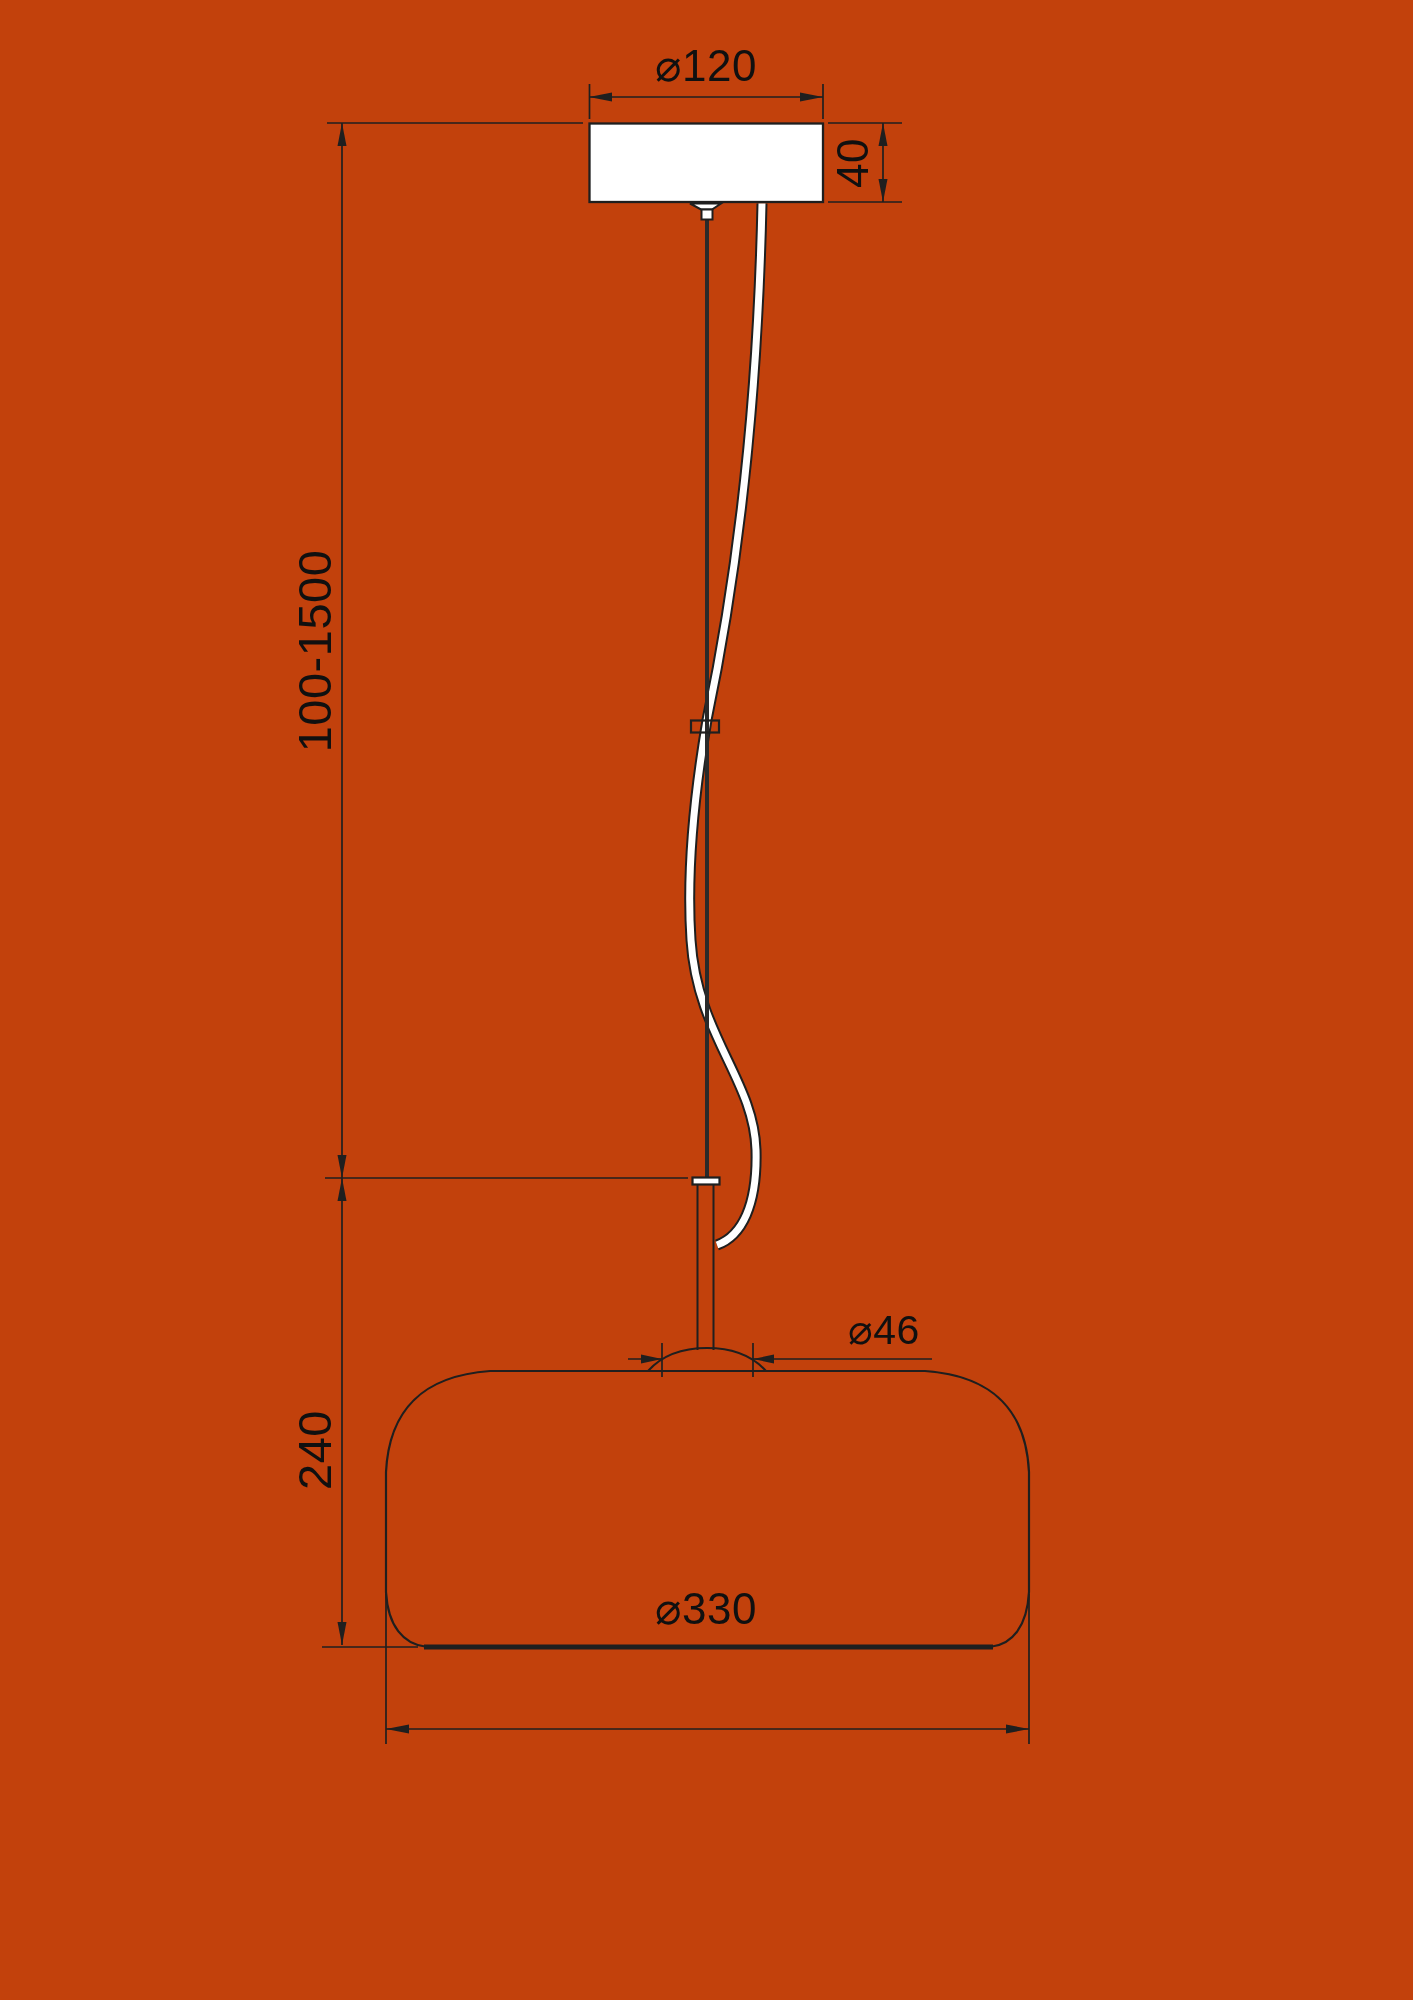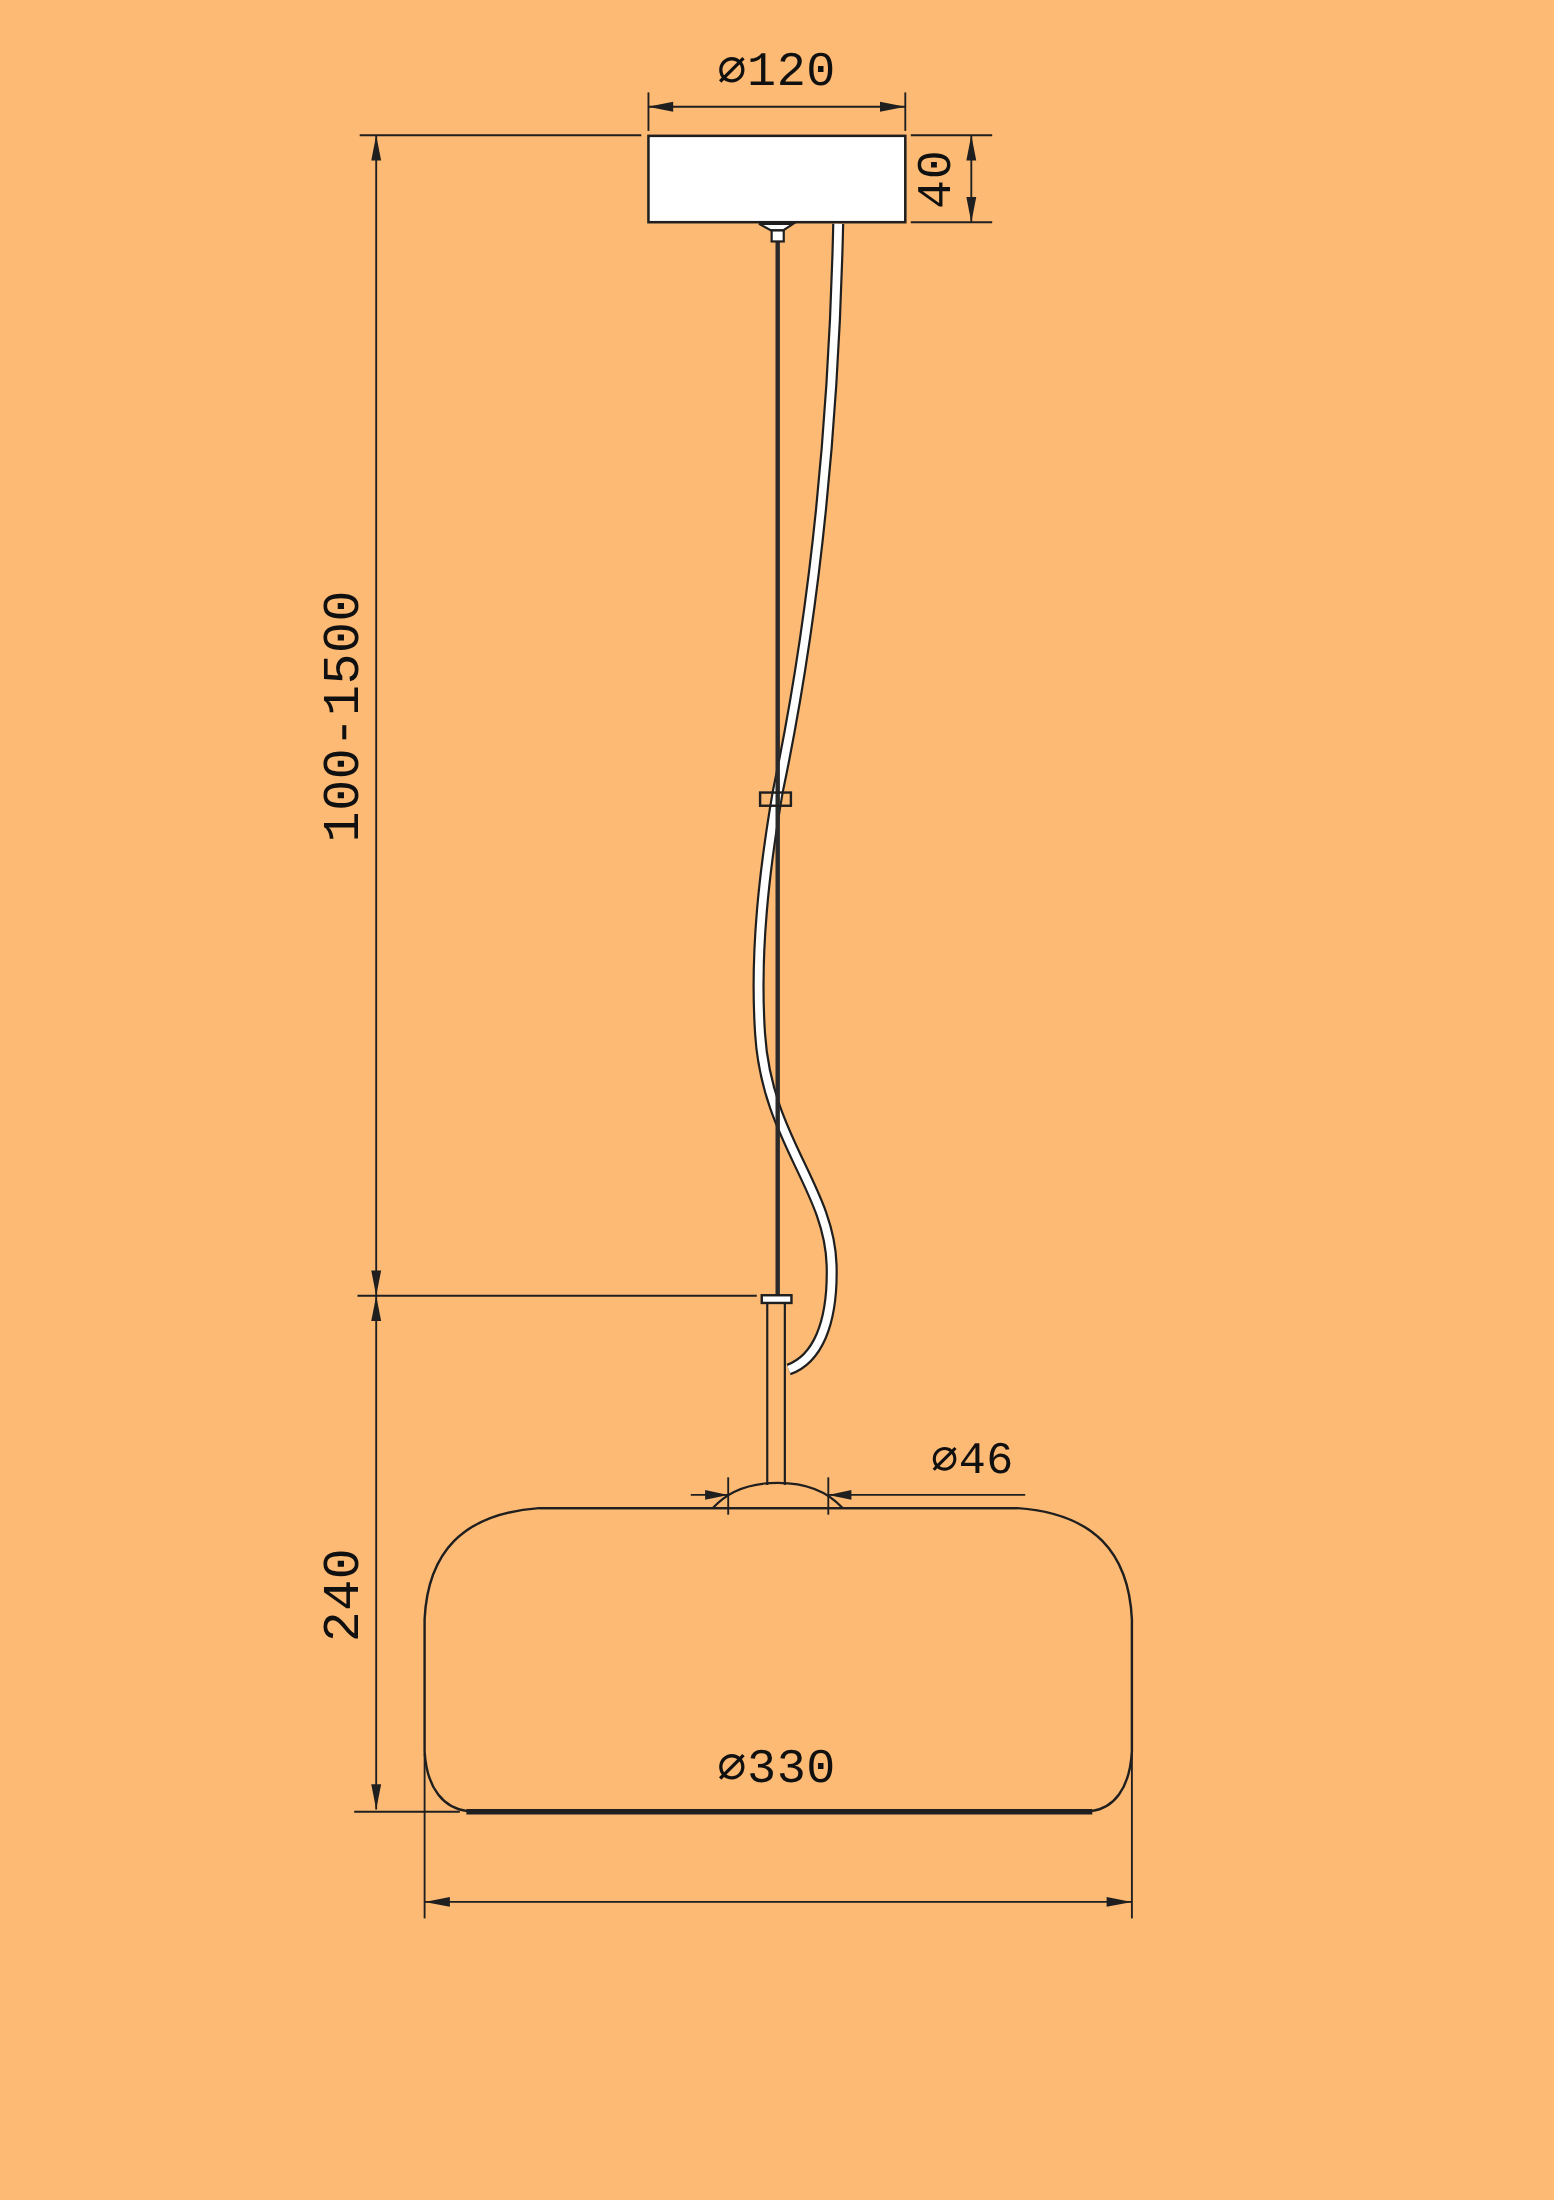--- a/index.html
+++ b/index.html
@@ -4,23 +4,23 @@
 <style>
   html, body {
     margin: 0;
     padding: 0;
     background: #ffffff;
   }
   .canvas {
     position: relative;
     width: 1413px;
     height: 2000px;
-    background: #fdba74;
+    background: #c2410c;
     overflow: hidden;
-    font-family: Liberation Mono, monospace;
+    font-family: Liberation Sans, sans-serif;
   }
   .canvas svg {
     position: absolute;
     left: 0;
     top: 0;
   }
   .dim-label {
     position: absolute;
     color: #101010;
     white-space: nowrap;

